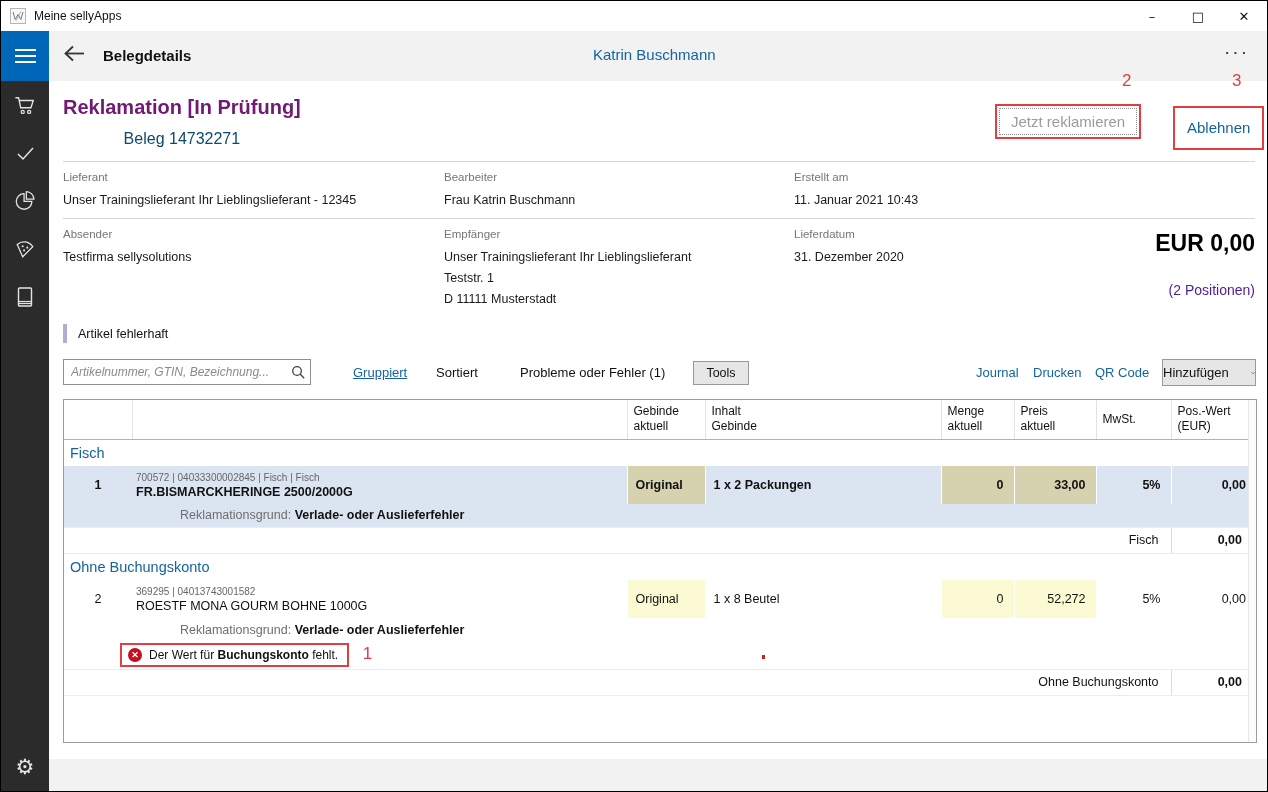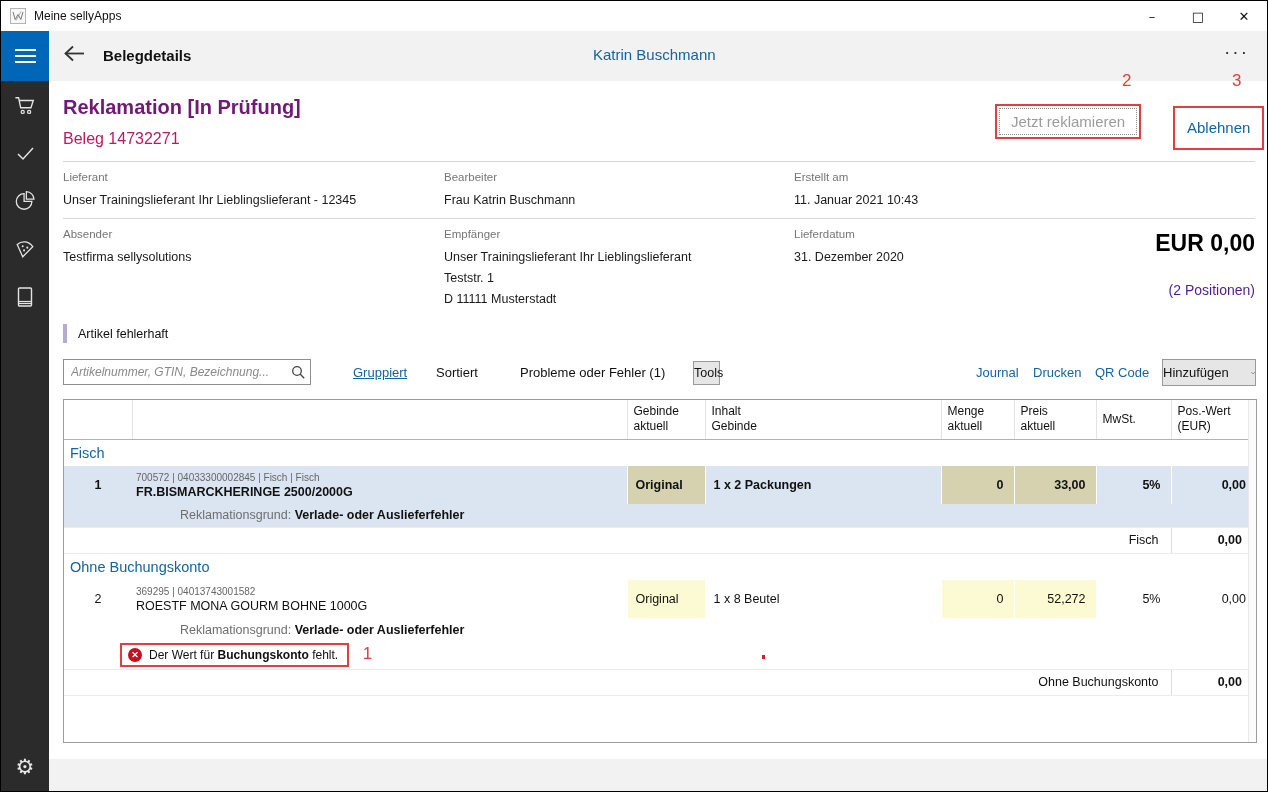--- a/index.html
+++ b/index.html
@@ -28,21 +28,21 @@
   .side-gear { position:absolute; bottom:0; left:0; }
   .gear-glyph { font-family:"DejaVu Sans", sans-serif; font-size:21px; color:#e6e6e6; }
 
   
   .footer { position:absolute; left:48px; right:0; bottom:0; height:32px; background:#f2f2f2; }
 
   
   .main { position:absolute; left:48px; top:80px; right:0; bottom:32px; background:#fff; }
   .doc-head { position:absolute; left:14px; top:15px; }
   .doc-title { font-size:20px; font-weight:bold; color:#701a75; }
-  .doc-sub { margin-top:11px; font-size:16px; color:#be185d; }
+  .doc-sub { margin-top:11px; font-size:16px; color:#0c4a6e;text-align:center; }
   .hr { position:absolute; left:14px; right:12px; height:1px; background:#d6d6d6; }
   .hr1 { top:80px; } .hr2 { top:137px; }
 
   .meta-grid { position:absolute; left:14px; right:12px; display:grid; grid-template-columns:381px 350px 1fr; }
   .mg1 { top:90px; } .mg2 { top:147px; }
   .meta-label { font-size:11.5px; color:#767676; }
   .meta-value { margin-top:7px; font-size:12.5px; color:#1a1a1a; line-height:21px; }
   .total-block { position:absolute; right:12px; top:149px; text-align:right; }
   .total-amount { font-size:23px; font-weight:bold; color:#000; }
   .total-pos { margin-top:25px; font-size:14px; color:#4c1d95; }
@@ -56,21 +56,21 @@
   .tb-item { position:absolute; top:0; height:27px; line-height:27px; font-size:13px; }
   .search-box { left:0; width:248px; height:26px; border:1px solid #8f8f8f; background:#fff; display:flex; align-items:center; }
   .search-box input { flex:1; border:none; outline:none; font-size:12px; padding:0 4px 0 7px; font-family:"Liberation Sans", sans-serif; color:#333; background:transparent; }
   .search-box input::placeholder { font-style:italic; color:#8a8a8a; }
   .search-icon { width:24px; display:flex; align-items:center; justify-content:center; cursor:pointer; }
   .link { color:#1464a0; cursor:pointer; }
   .lk-grouped { left:290px; text-decoration:underline; }
   .lk-sorted { left:373px; color:#111; }
   .lk-problems { left:457px; color:#111; }
   .btn-gray { background:#e6e6e6; border:1px solid #999; color:#111; text-align:center; cursor:pointer; }
-  .btn-tools { left:630px; width:27px; height:24px; line-height:22px; top:2px; font-size:12.5px; }
+  .btn-tools { left:630px; width:56px; height:24px; line-height:22px; top:2px; font-size:12.5px; }
   .lk-journal { left:913px; } .lk-print { left:970px; } .lk-qr { left:1032px; }
   .btn-add { left:1099px; width:94px; height:27px; display:flex; align-items:center; justify-content:center; gap:22px; font-size:13px; }
 
   
   .table-wrap { position:absolute; left:14px; top:318px; width:1194px; height:344px; border:1px solid #9c9c9c; background:#fff; overflow:hidden; }
   table { border-collapse:collapse; table-layout:fixed; width:100%; }
   td { font-size:12.5px; color:#111; vertical-align:middle; overflow:hidden; white-space:nowrap; }
   .tr-head td { height:39px; border-bottom:1px solid #b3b3b3; padding:4px 6px; vertical-align:middle; }
   .tr-head td + td { border-left:1px solid #e3e3e3; }
   .th { white-space:pre-line; font-size:12px; line-height:15px; color:#111; }

